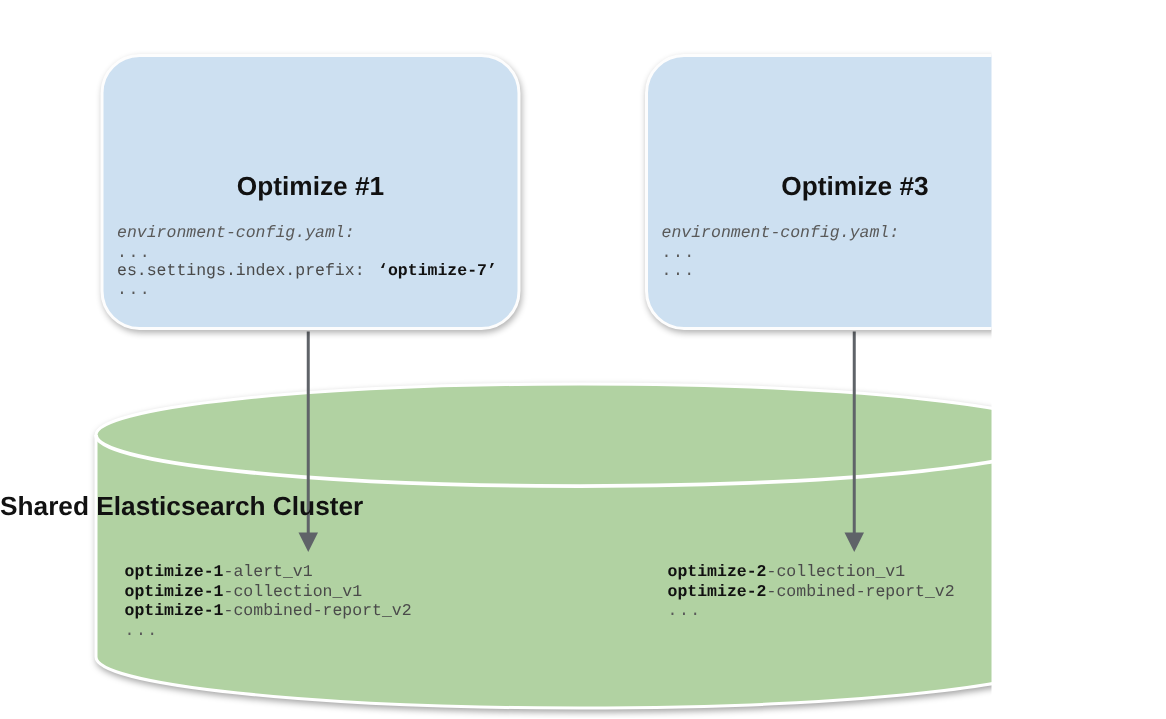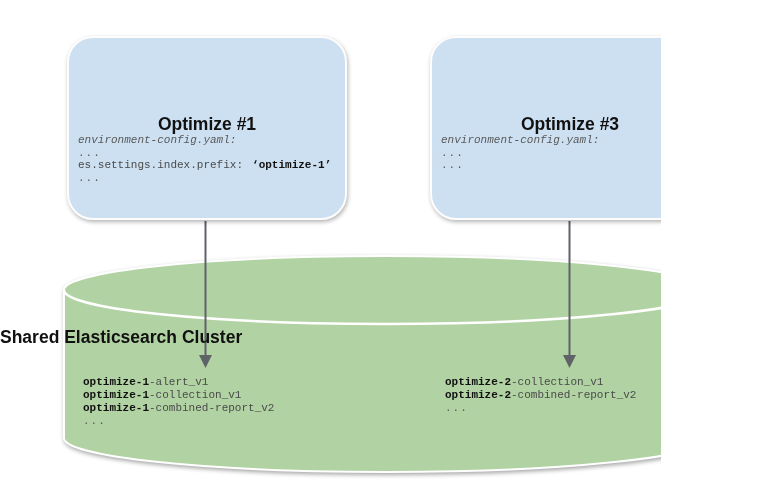--- a/index.html
+++ b/index.html
@@ -25,21 +25,21 @@
     border:2px solid #fdfdfd;border-radius:26px;
     box-shadow:1px 2px 4px rgba(0,0,0,.30);
   }
   .node-1{left:67px;}
   .node-2{left:430px;}
   .node-title{
     margin-top:76px;text-align:center;
     font-size:17.5px;line-height:20px;font-weight:bold;color:#111;
   }
   .config{
-    padding-left:9px;
+    margin-top:16px;padding-left:9px;
     font-family:"Liberation Mono",monospace;
     font-size:11px;line-height:12.5px;color:#4a4a4a;white-space:nowrap;
   }
   .cfg-file{font-style:italic;color:#595959;}
   .cfg-ellipsis{color:#595959;letter-spacing:1px;}
   .cfg-line b{color:#111;margin-left:9px;}
   .cluster-title{
     position:absolute;left:0;top:327px;width:777px;text-align:left;
     font-size:17.5px;font-weight:bold;color:#111;
   }
@@ -71,21 +71,21 @@
       <line class="arrow-line" x1="569.5" y1="221" x2="569.5" y2="356"></line>
       <polygon class="arrow-head" points="563,355 576,355 569.5,368"></polygon>
     </g>
   </svg>
 
   <div class="node node-1">
     <div class="node-title">Optimize #1</div>
     <div class="config">
       <div class="cfg-file">environment-config.yaml:</div>
       <div class="cfg-ellipsis">...</div>
-      <div class="cfg-line"><span>es.settings.index.prefix:</span><b>‘optimize-1’</b></div>
+      <div class="cfg-line"><span>es.settings.index.prefix:</span><b>‘optimize-7’</b></div>
       <div class="cfg-ellipsis">...</div>
     </div>
   </div>
 
   <div class="node node-2">
     <div class="node-title">Optimize #3</div>
     <div class="config">
       <div class="cfg-file">environment-config.yaml:</div>
       <div class="cfg-ellipsis">...</div>
       <div class="cfg-ellipsis">...</div>

